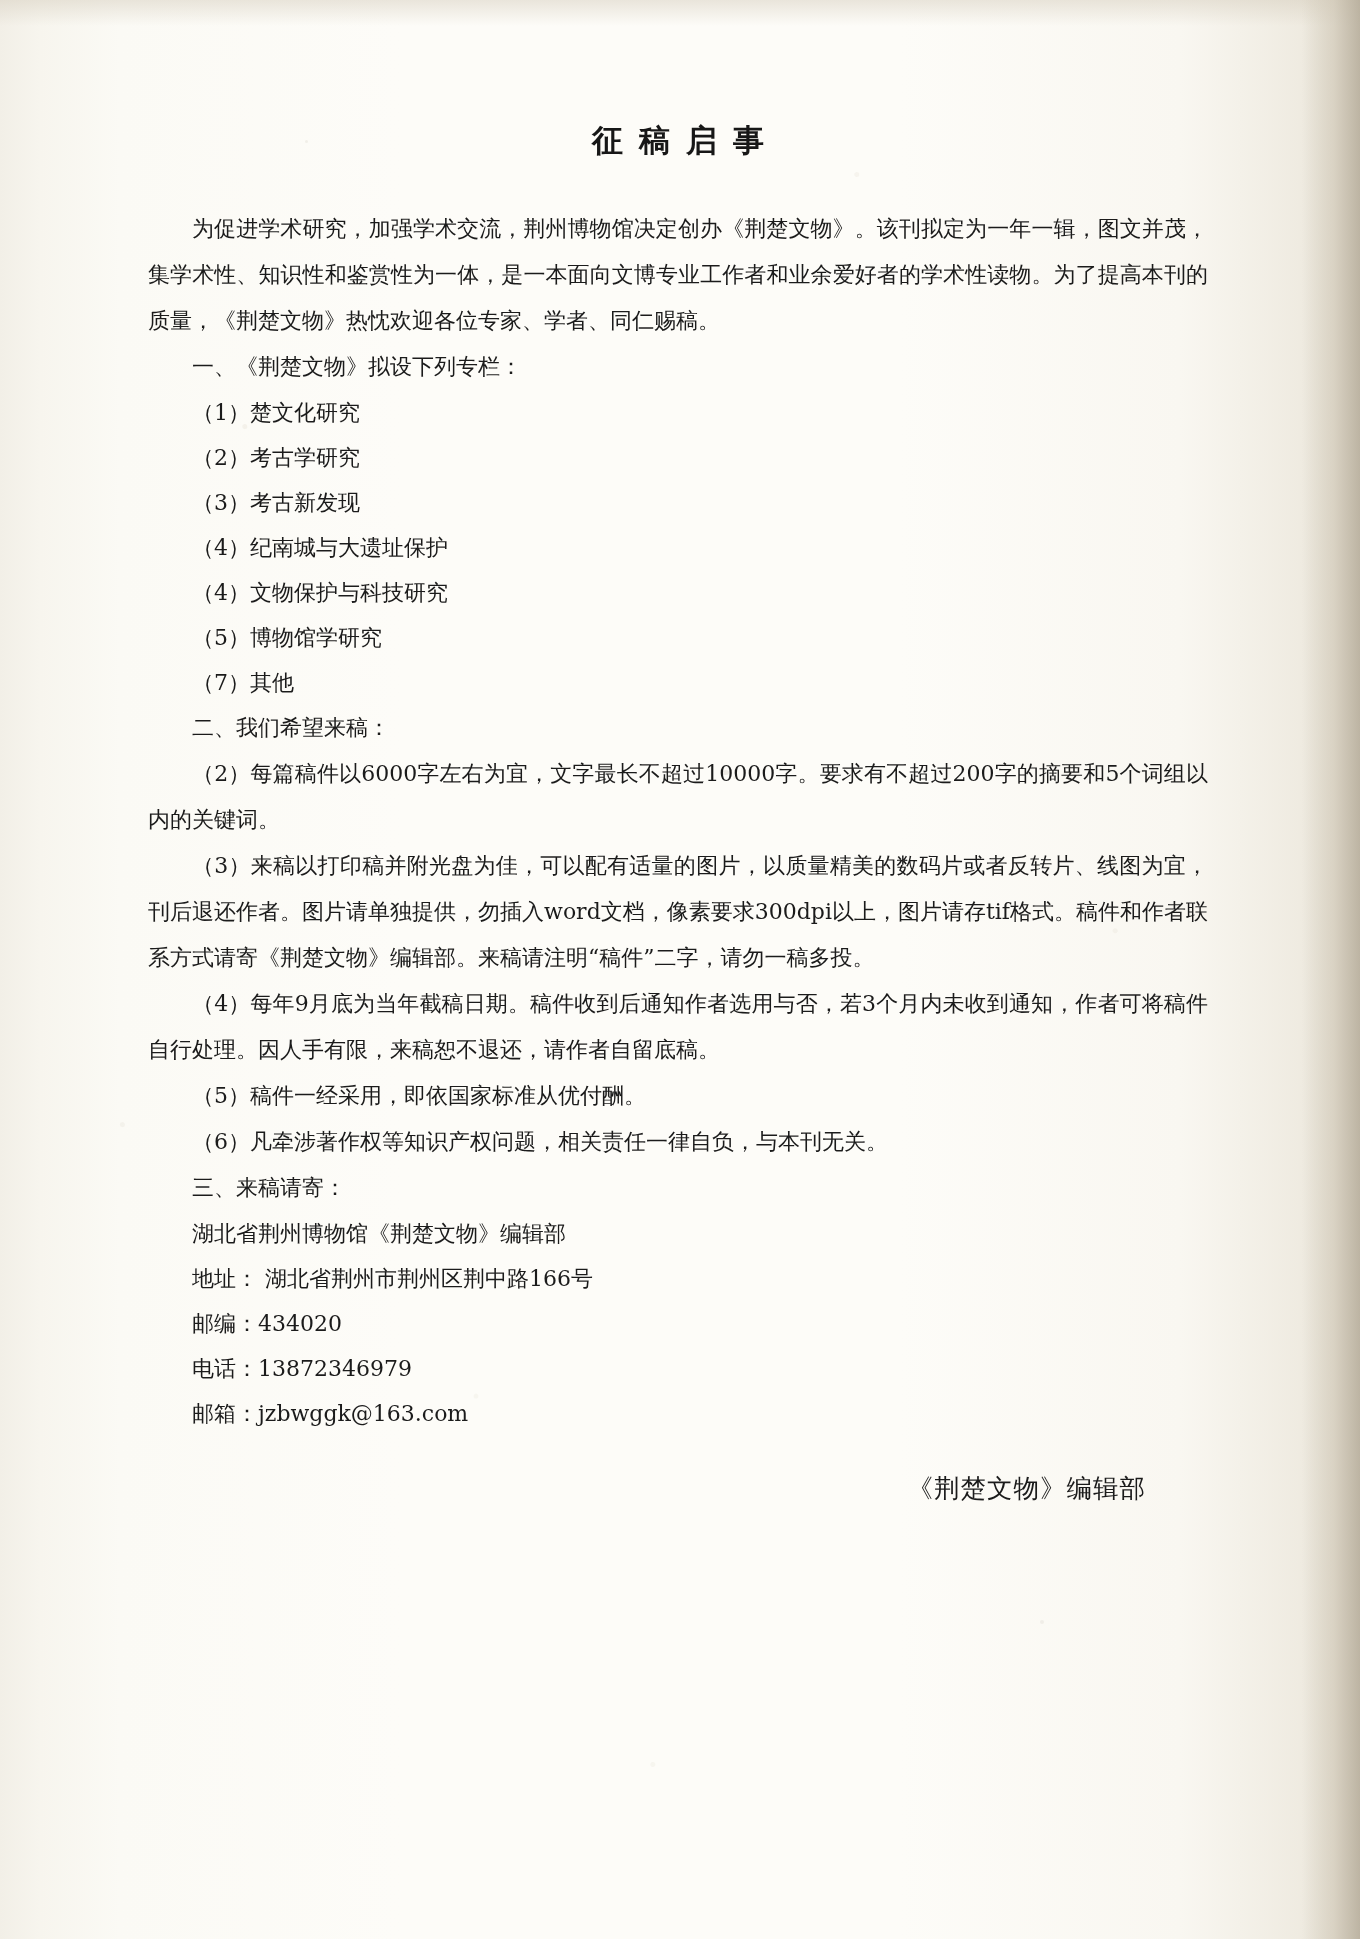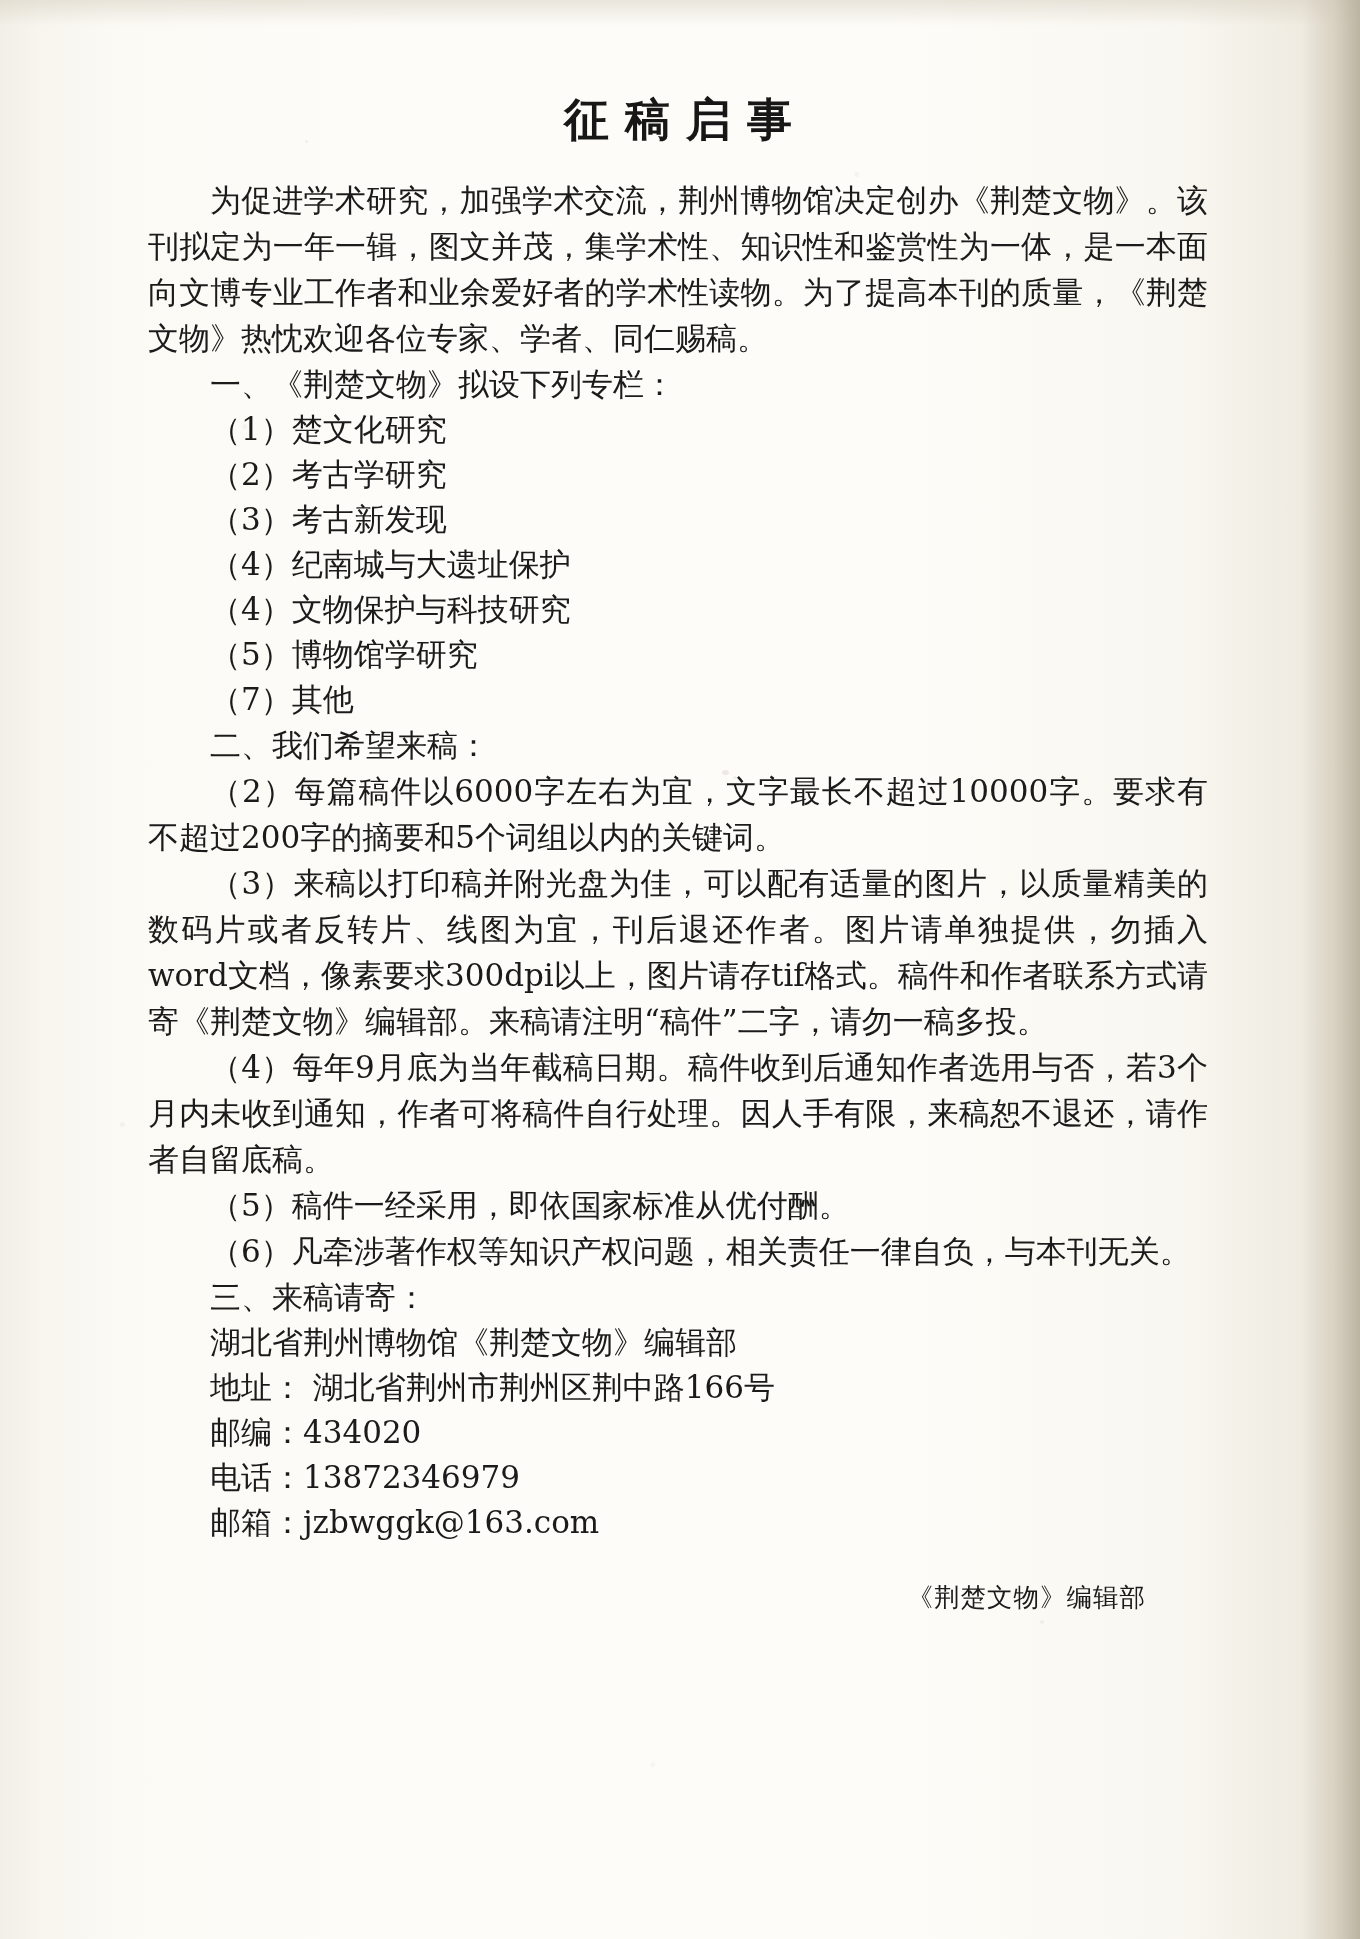--- a/index.html
+++ b/index.html
@@ -52,33 +52,33 @@
   .content {
     position: absolute;
     left: 148px;
     top: 0;
     width: 1060px;
     height: 1939px;
   }
 
   .doc-title {
     margin: 0;
-    padding-top: 90px;
+    padding-top: 120px;
     text-align: center;
     font-family: "DejaVu Serif", "Liberation Serif", serif;
     font-weight: 700;
-    font-size: 45px;
+    font-size: 31px;
     letter-spacing: 16px;
     text-indent: 16px;
     color: #171717;
   }
 
   .body-block {
-    margin-top: 27px;
-    font-size: 31px;
+    margin-top: 44px;
+    font-size: 22px;
     line-height: 45px;
     color: #1b1b1b;
     text-align: justify;
     text-justify: inter-ideograph;
   }
 
   p {
     margin: 0;
   }
   .list-item {

